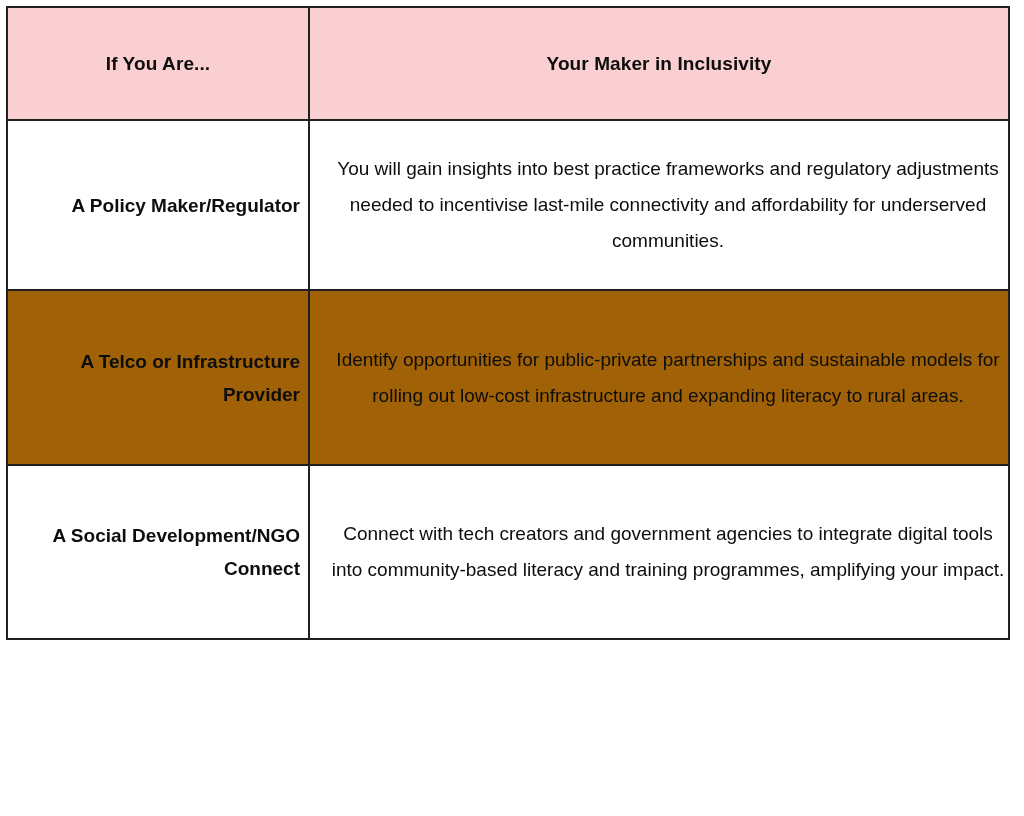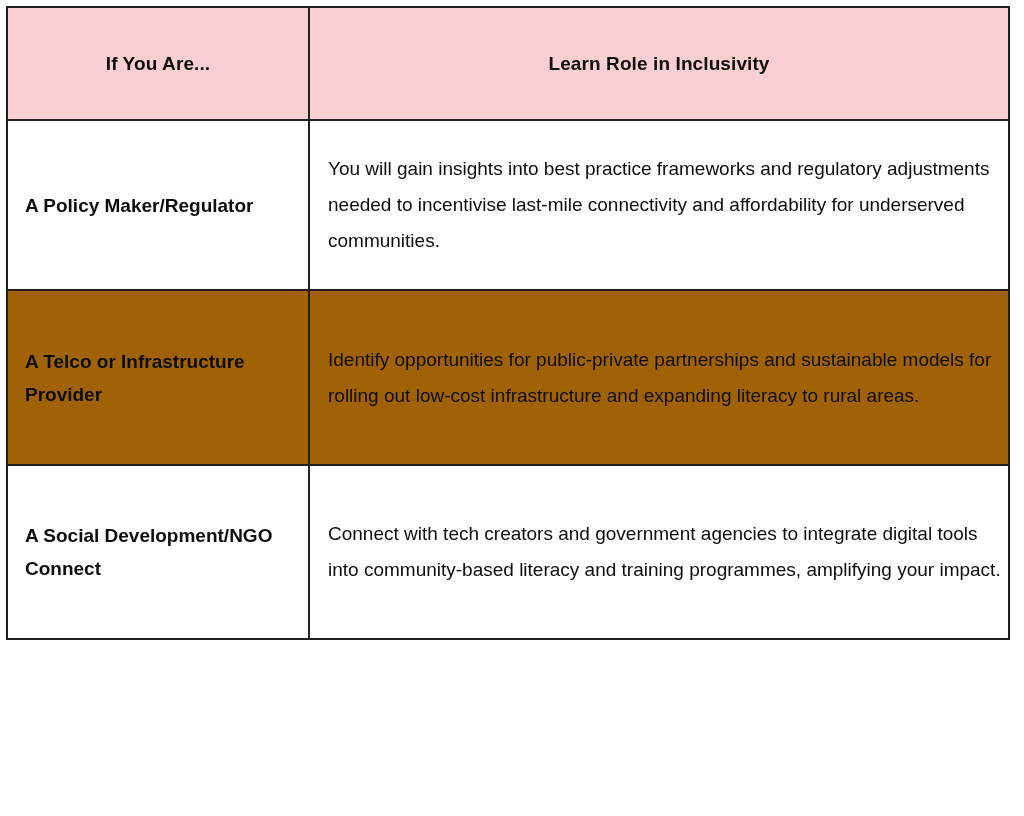--- a/index.html
+++ b/index.html
@@ -59,30 +59,30 @@
   tbody tr.row-pink  td { background: #a16207; }
 
   tbody td {
     padding: 14px 16px;
   }
 
   tbody td.cell-who {
     font-weight: bold;
     font-size: 19px;
     line-height: 33px;
-    text-align: left;
+    text-align: right;
     padding-left: 17px;
     padding-right: 8px;
   }
 
   tbody td.cell-role {
     font-weight: normal;
     font-size: 19px;
     line-height: 36px;
-    text-align: left;
+    text-align: center;
     padding-left: 18px;
     padding-right: 0;
   }
 
   tbody tr.r1 td { height: 170px; }
   tbody tr.r2 td { height: 175px; }
   tbody tr.r3 td { height: 174px; }
   tbody tr.r4 td { height: 171px; }
 </style>
 </head>
@@ -92,21 +92,21 @@
 
   <table class="roles-table">
     <colgroup>
       <col class="col-who">
       <col class="col-role">
     </colgroup>
 
     <thead>
       <tr class="header-row">
         <th class="header-who">If You Are...</th>
-        <th class="header-role">Learn Role in Inclusivity</th>
+        <th class="header-role">Your Maker in Inclusivity</th>
       </tr>
     </thead>
 
     <tbody>
 
       <tr class="row-white r1">
         <td class="cell-who">A Policy Maker/Regulator</td>
         <td class="cell-role">You will gain insights into best practice frameworks and regulatory adjustments needed to incentivise last-mile connectivity and affordability for underserved communities.</td>
       </tr>
 

